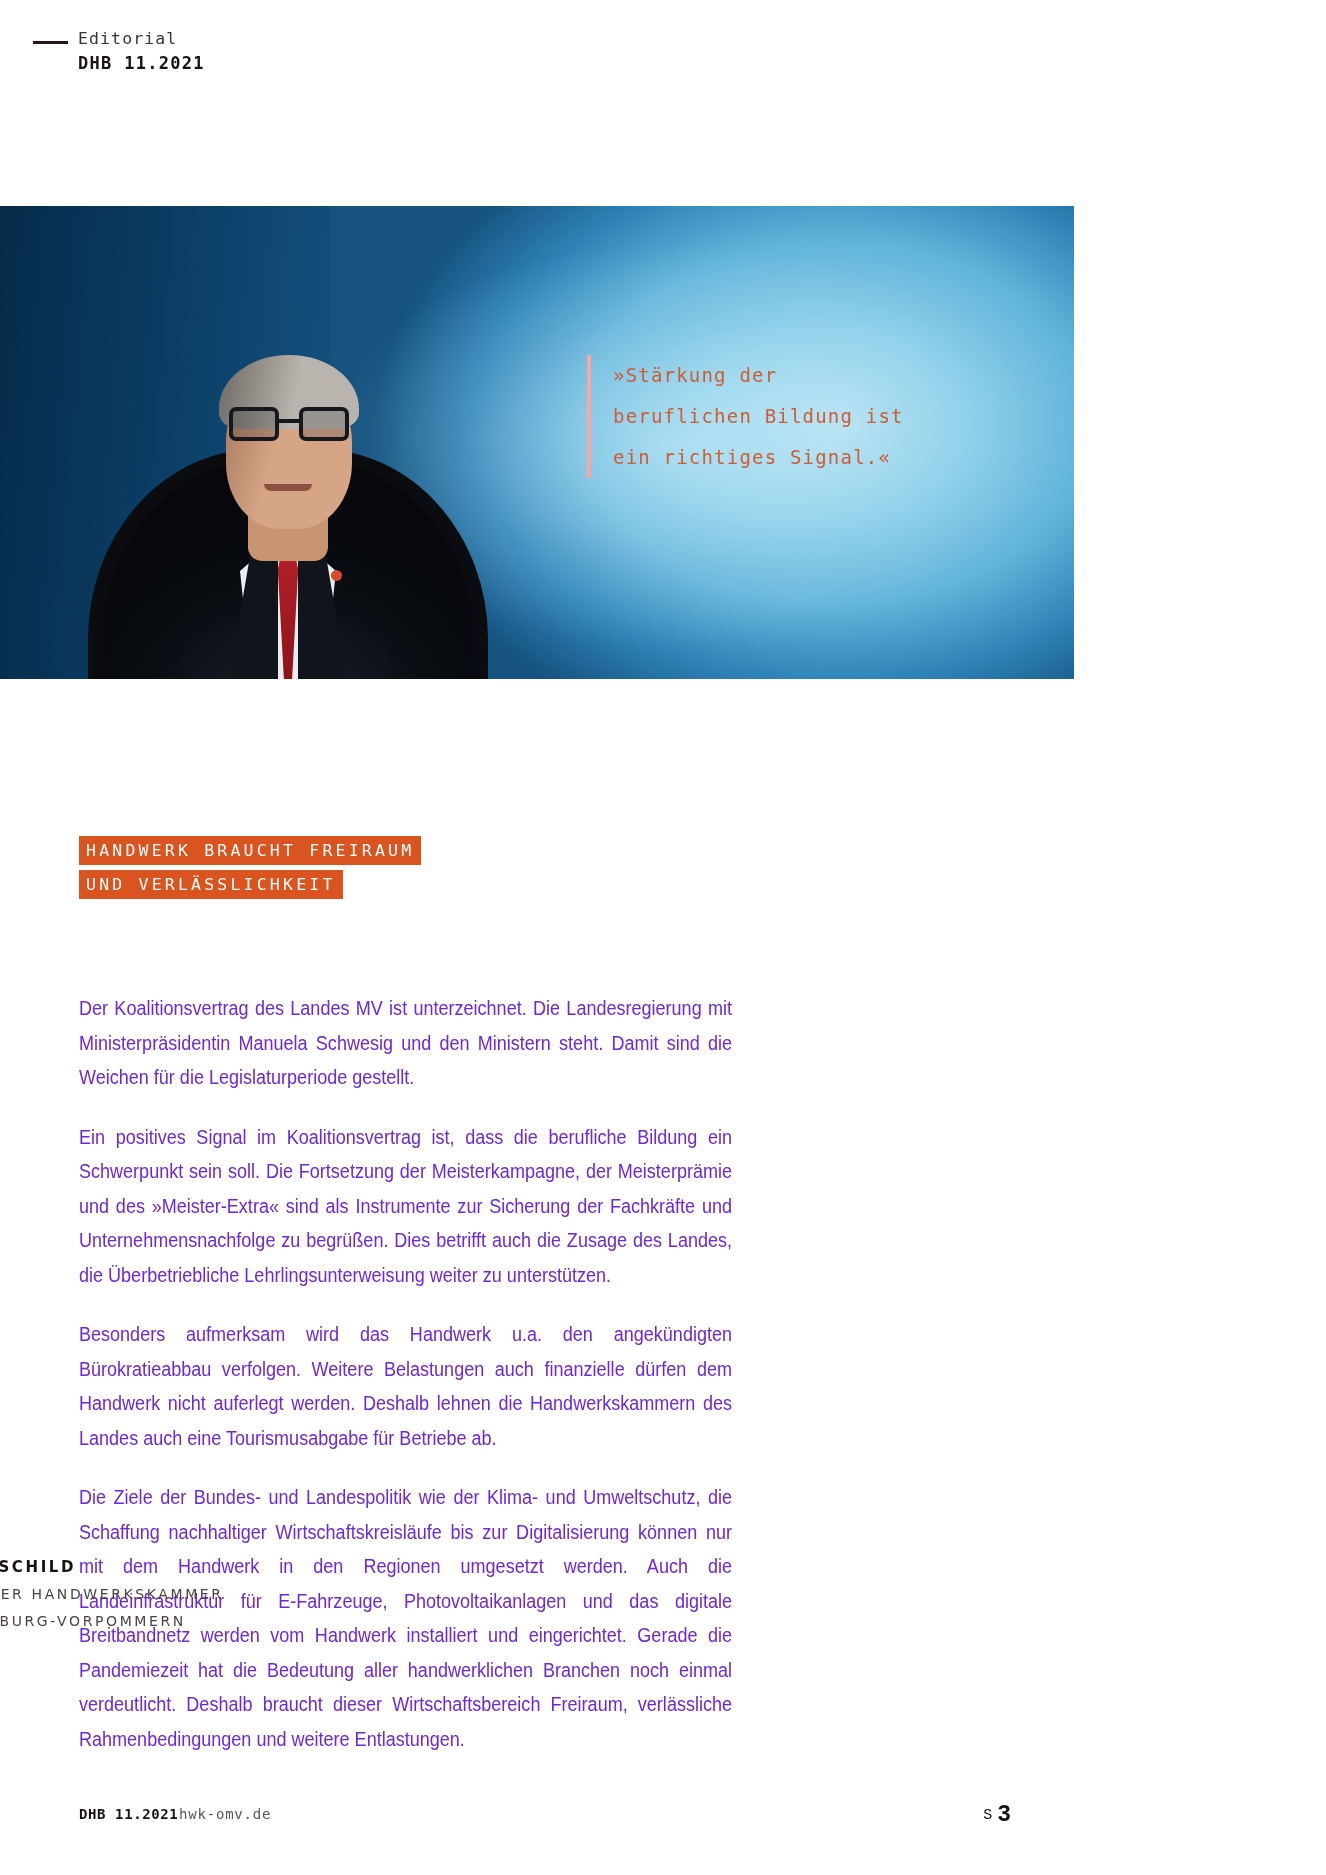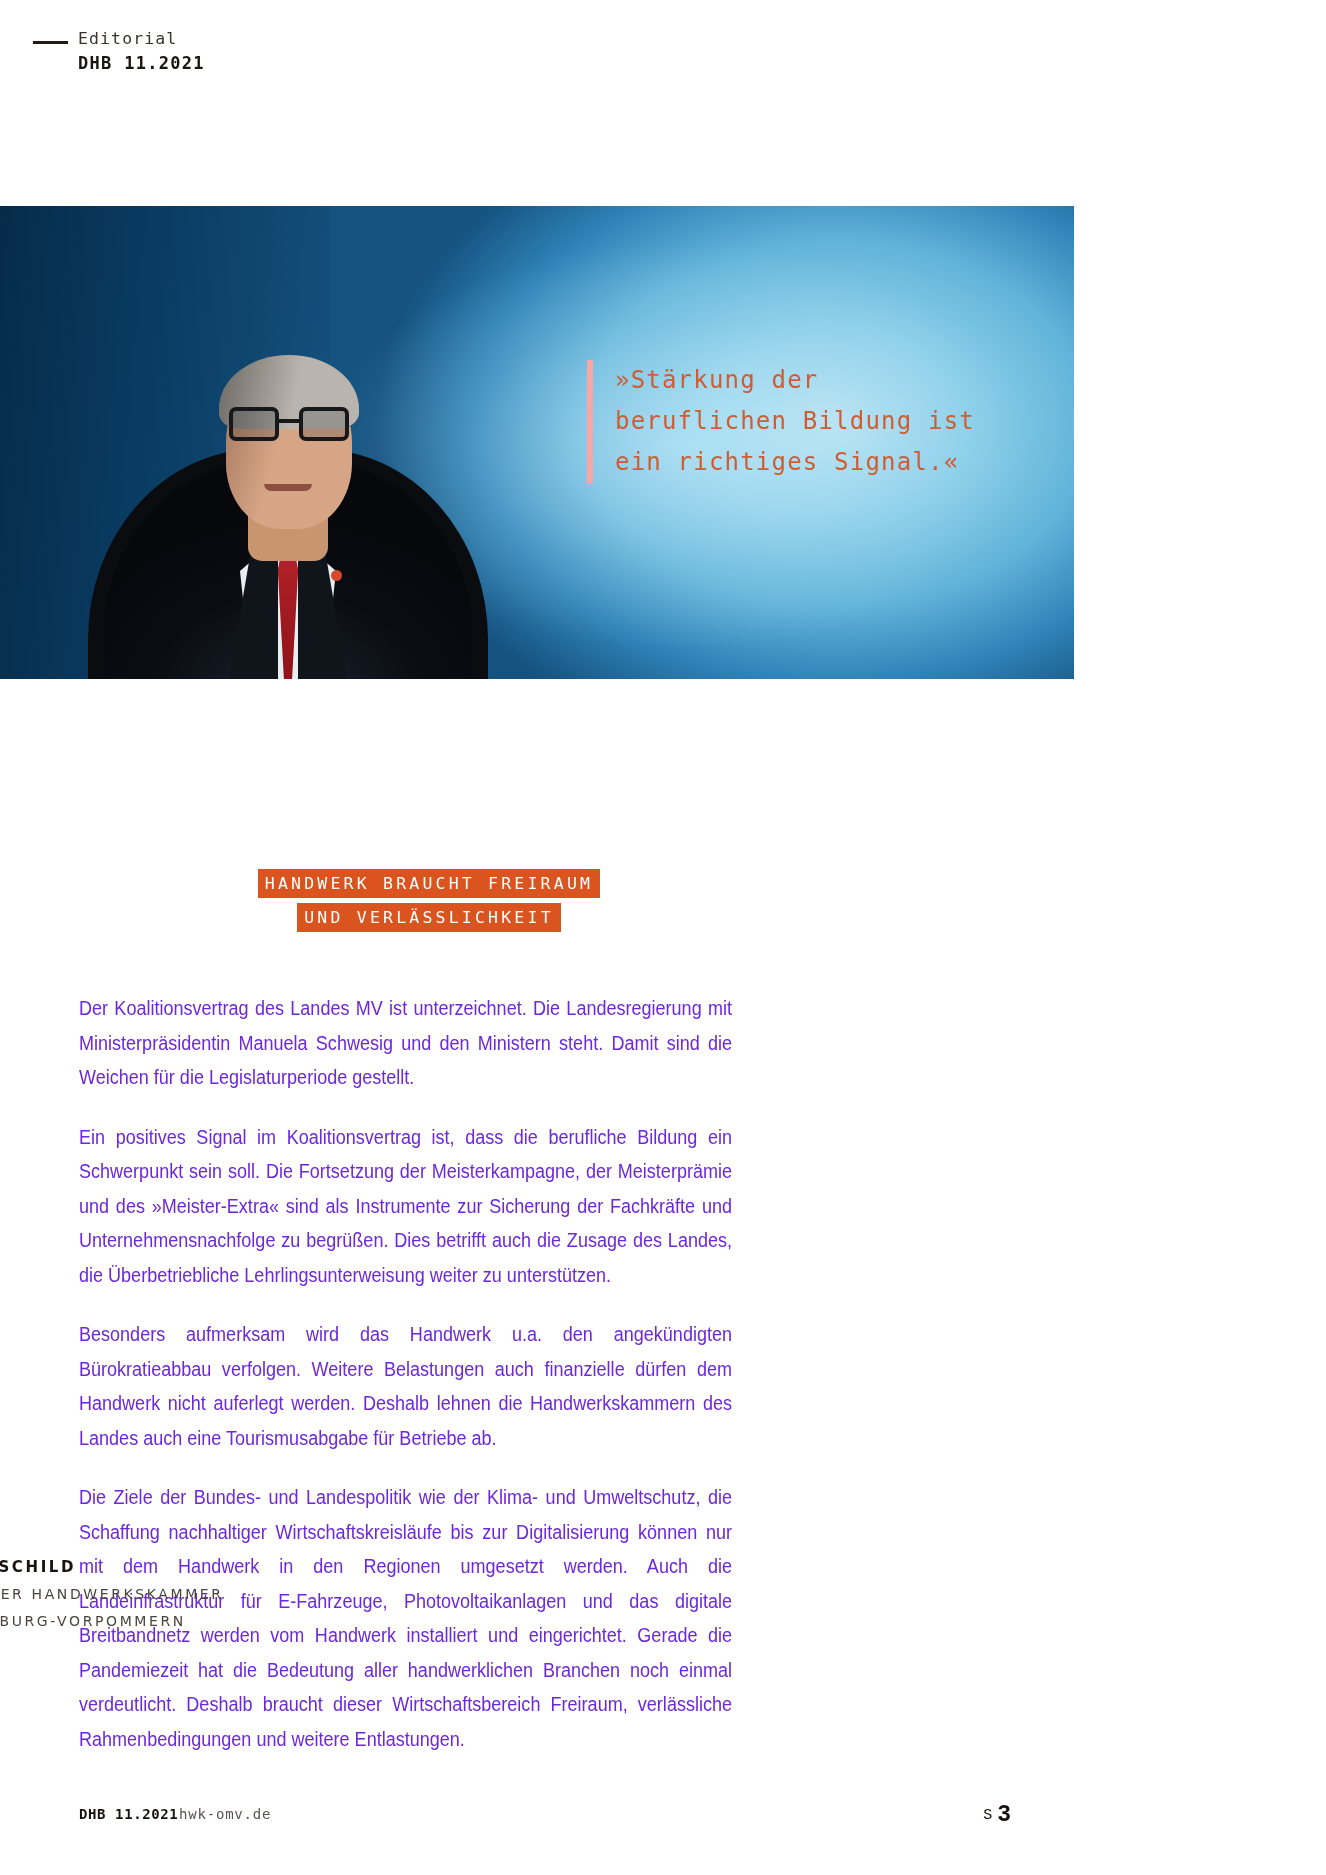--- a/index.html
+++ b/index.html
@@ -239,36 +239,35 @@
     pointer-events: none;
   }
 
   
   .quote {
     position: absolute;
     left: 547px;
     top: 336px;
     width: 430px;
     padding-left: 22px;
-    border-left: 6px solid #fca5a5;
-    font-family: "DejaVu Sans Mono", monospace;
-    font-size: 24px;
+    border-left: 4px solid #fca5a5;
+    font-family: "DejaVu Sans Mono", monospace;
+    font-size: 19px;
     line-height: 41px;
     letter-spacing: 1.2px;
     color: #cf5c33;
   }
   .quote-line { display: block; white-space: nowrap; }
 
   
   .headline {
     position: absolute;
     left: 79px;
-    top: 869px;
+    top: 836px;
     width: 700px;
-    text-align: center;
   }
   .headline-line {
     display: inline-block;
     background: #d9541f;
     color: #ffffff;
     font-family: "DejaVu Sans Mono", monospace;
     font-size: 16.5px;
     letter-spacing: 3.2px;
     line-height: 25px;
     padding: 2px 7px 2px 7px;

